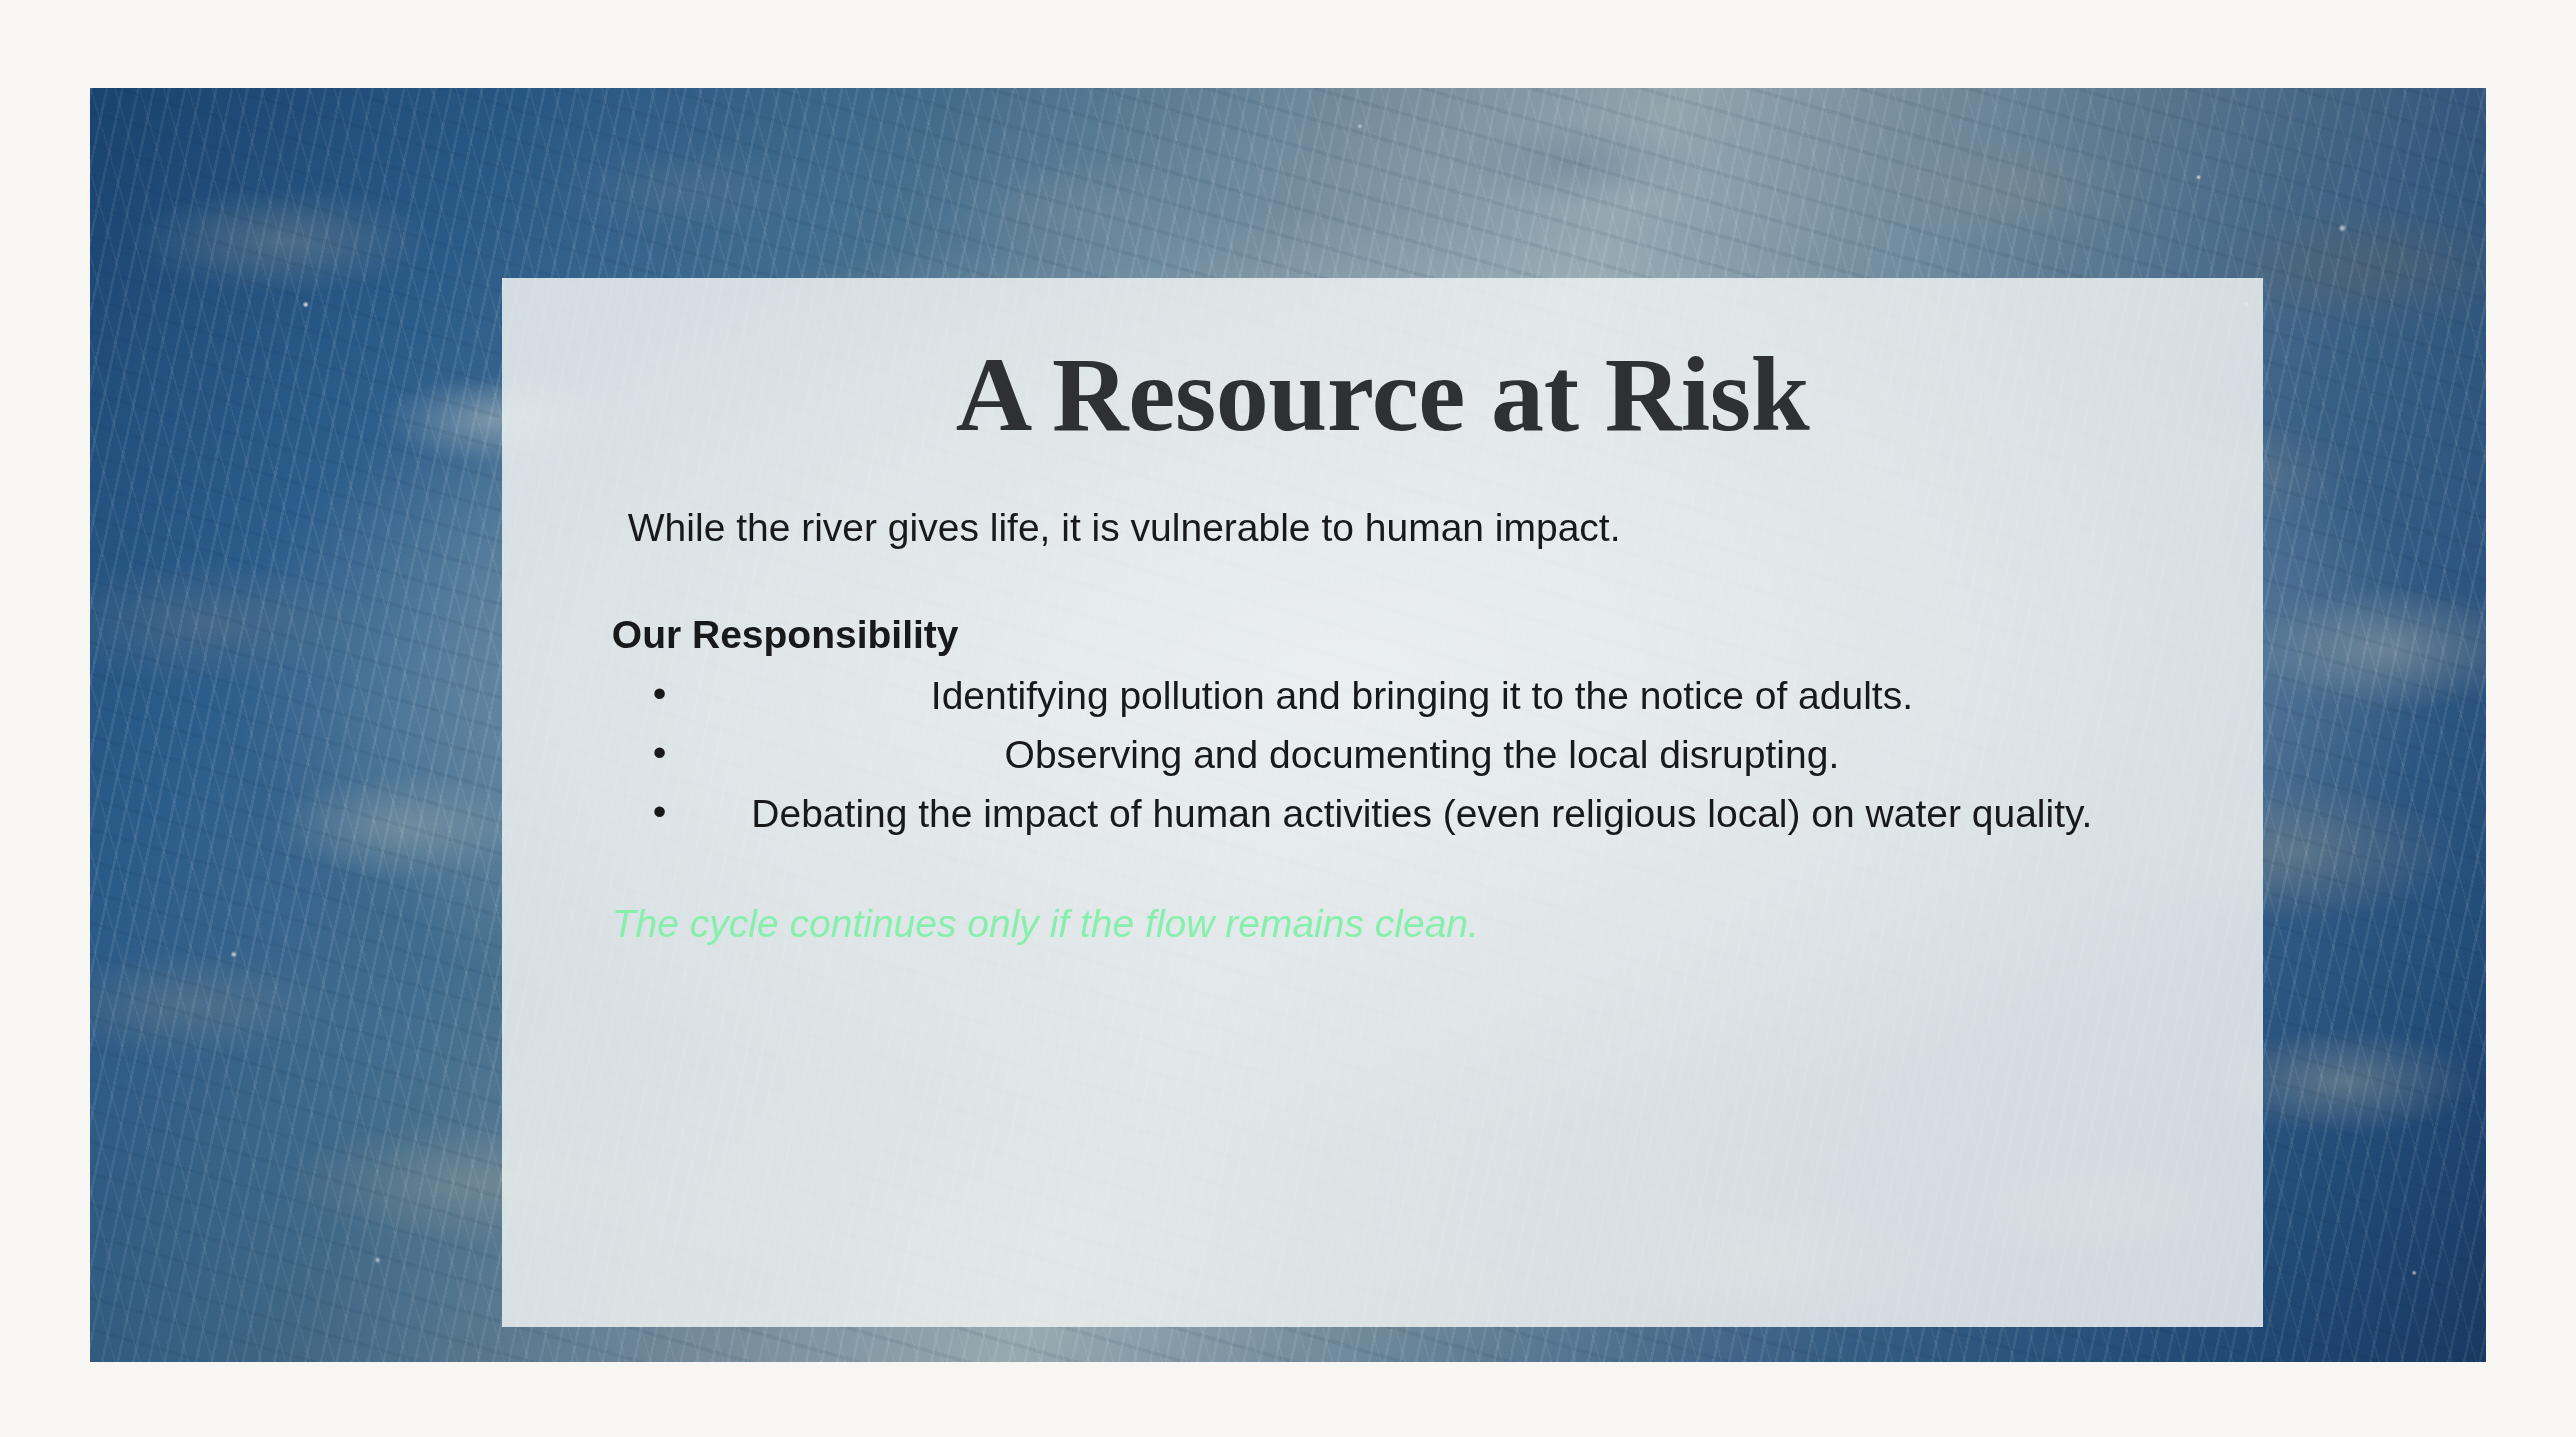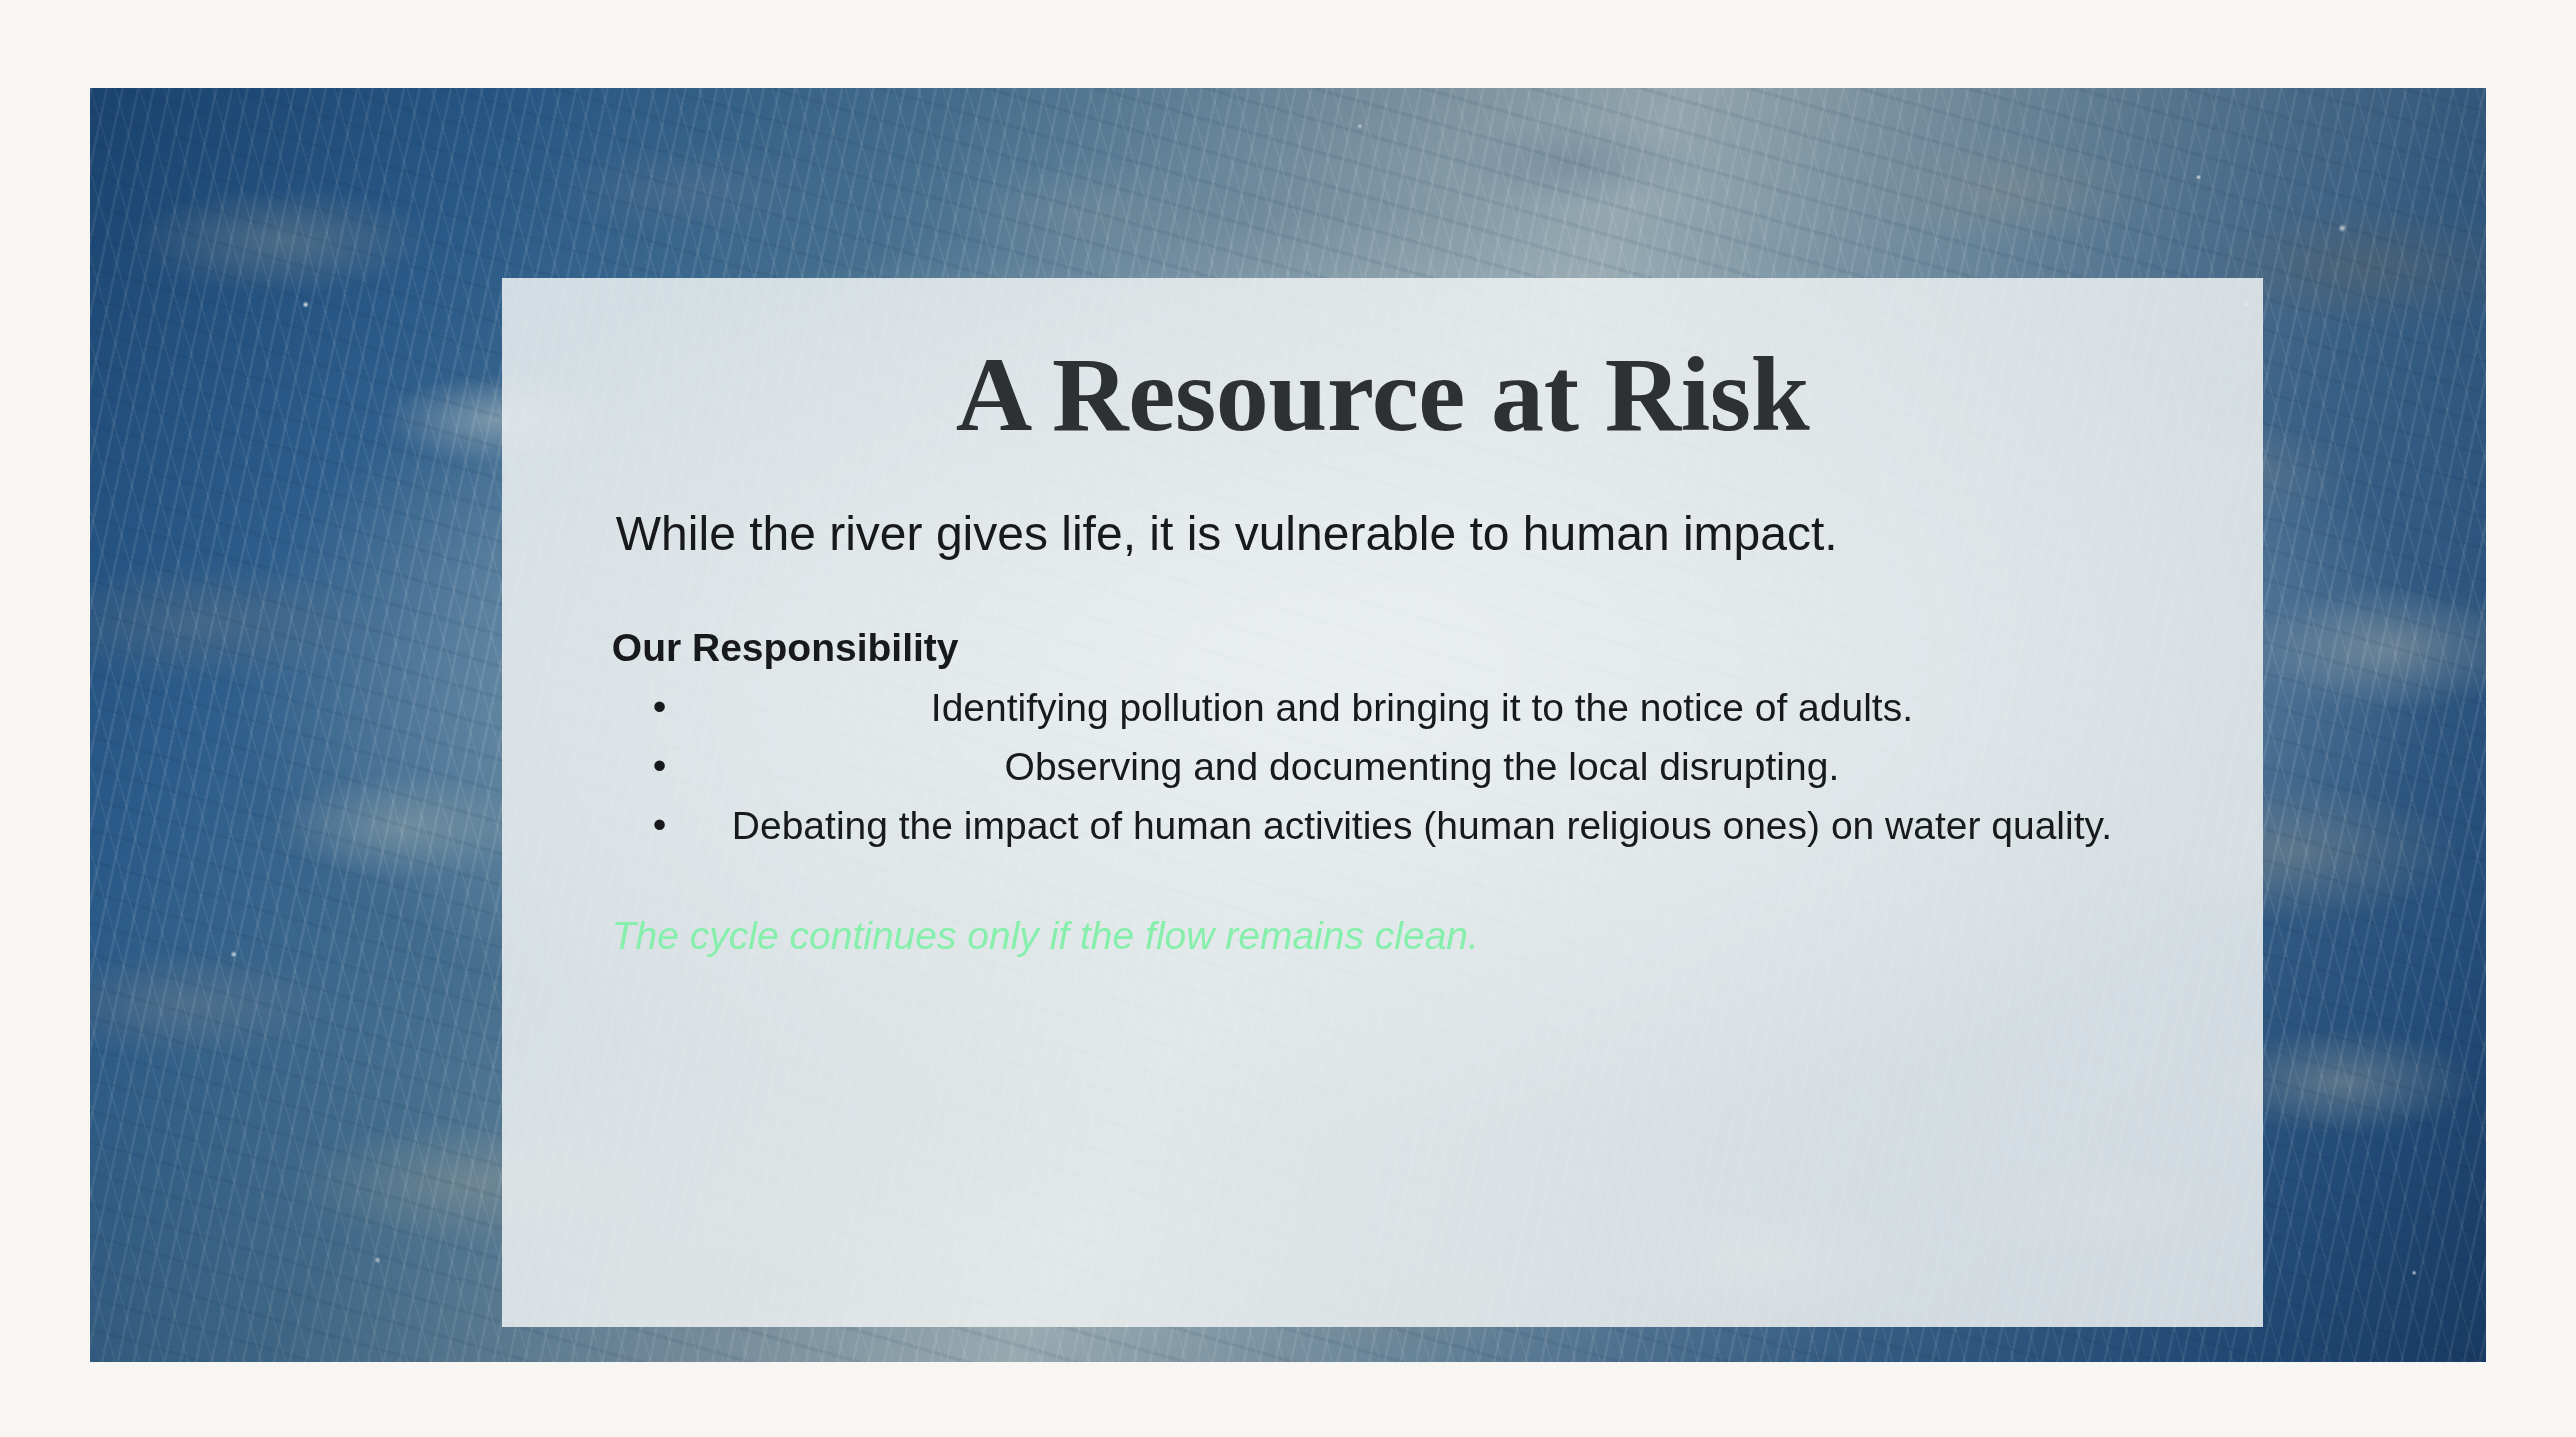--- a/index.html
+++ b/index.html
@@ -119,24 +119,24 @@
     text-align: center;
     letter-spacing: -0.4px;
   }
 
   .body-block {
     margin-top: 47px;
     padding-left: 1.8px;
   }
 
   .lead-line {
-    font-size: 48px;
+    font-size: 39px;
     line-height: 1.35;
     color: #17191a;
-    margin: 4px;
+    margin: 16px;
   }
 
   .section {
     margin-top: 56px;
   }
 
   .section-heading {
     font-size: 39px;
     font-weight: 700;
     color: #17191a;
@@ -203,21 +203,21 @@
       <div class="body-block">
 
         <p class="lead-line">While the river gives life, it is vulnerable to human impact.</p>
 
 
         <div class="section">
           <div class="section-heading">Our Responsibility</div>
           <ul class="bullet-list">
             <li>Identifying pollution and bringing it to the notice of adults.</li>
             <li>Observing and documenting the local disrupting.</li>
-            <li>Debating the impact of human activities (human religious ones) on water quality.</li>
+            <li>Debating the impact of human activities (even religious local) on water quality.</li>
           </ul>
         </div>
 
         <p class="closing-line">The cycle continues only if the flow remains clean.</p>
 
       </div>
     </div>
   </div>
 
 </div>

